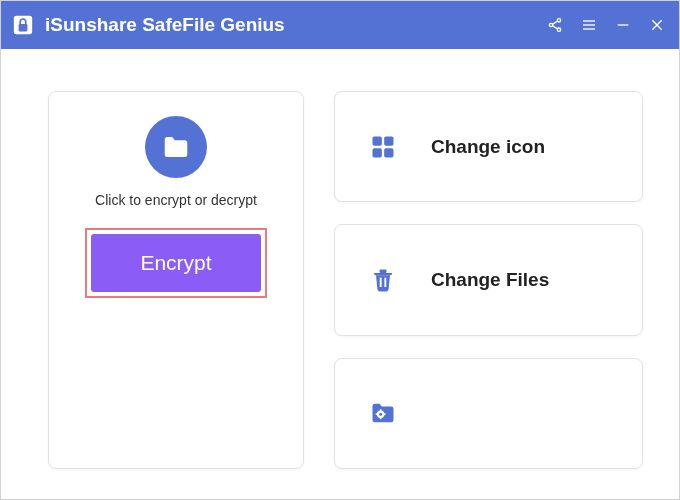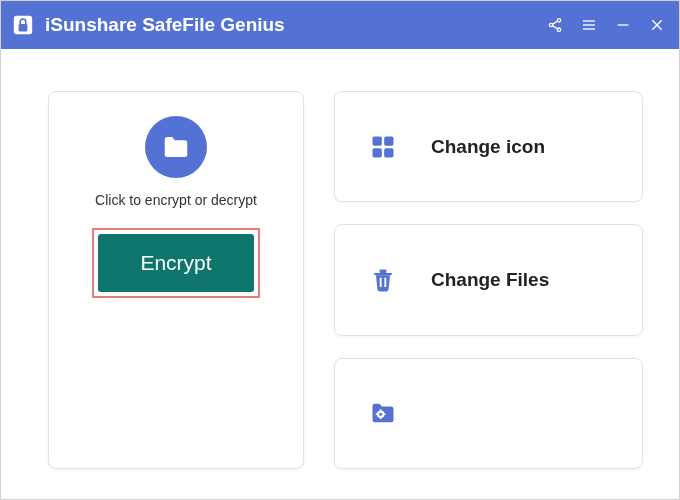--- a/index.html
+++ b/index.html
@@ -64,23 +64,23 @@
     align-items: center;
     justify-content: center;
     margin-bottom: 14px;
   }
   .hint {
     font-size: 14px;
     color: #333;
     margin-bottom: 20px;
   }
   .btn {
-    width: 156px;
+    width: 170px;
     height: 58px;
-    background: #0f766e;
+    background: #8b5cf6;
     color: #fff;
     font-size: 21px;
     font-weight: 400;
     border: none;
     border-radius: 3px;
     cursor: pointer;
     display: flex;
     align-items: center;
     justify-content: center;
   }

